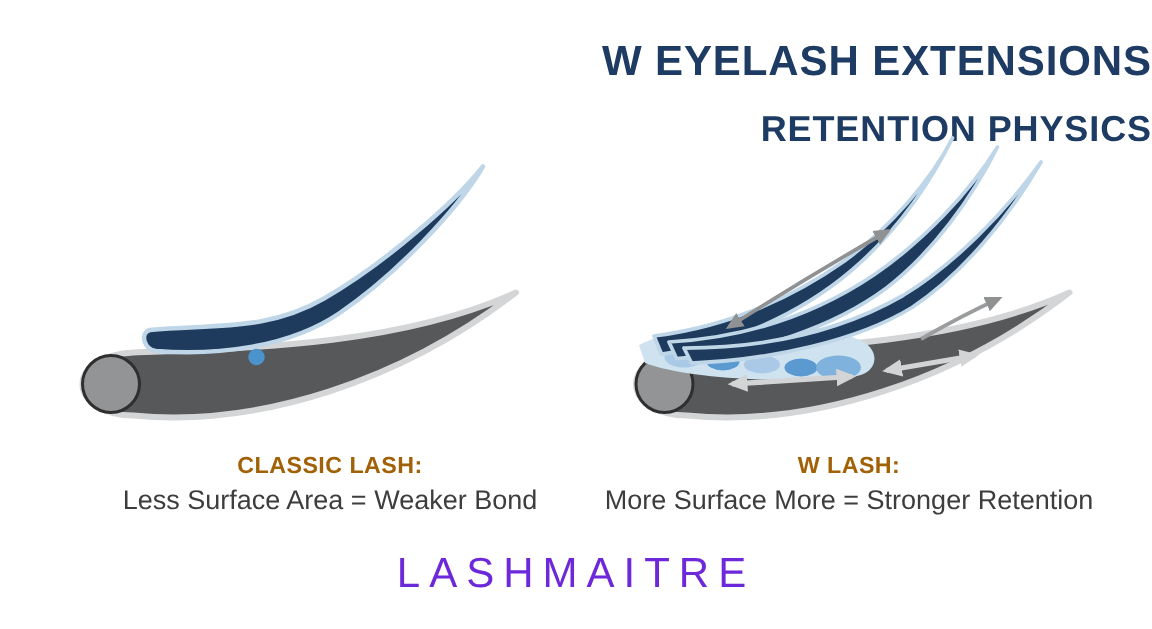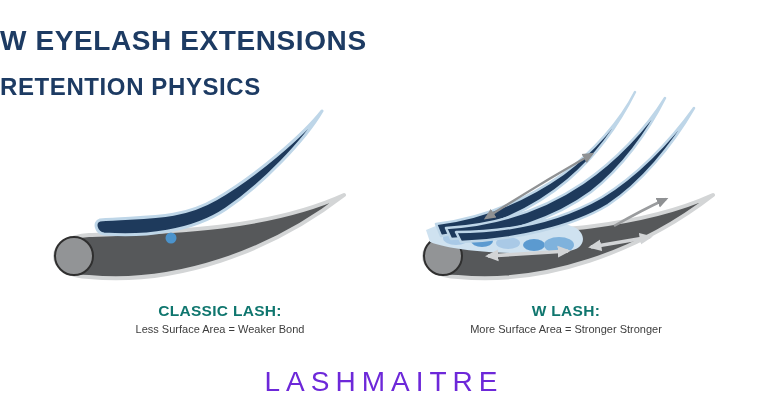--- a/index.html
+++ b/index.html
@@ -12,21 +12,21 @@
     height: 419px;
     background: #ffffff;
     overflow: hidden;
   }
 
   .title-block {
     position: absolute;
     top: 26px;
     left: 0;
     width: 100%;
-    text-align: left;
+    text-align: right;
     color: #1d3b63;
   }
   .title-line1 {
     font-size: 28px;
     font-weight: 800;
     letter-spacing: 0.6px;
     line-height: 1.1;
   }
   .title-line2 {
     font-size: 24px;
@@ -44,25 +44,25 @@
     position: absolute;
     top: 301px;
     text-align: center;
     line-height: 1.28;
   }
   .caption-classic { left: 20px; width: 400px; }
   .caption-w { left: 384px; width: 364px; }
   .caption-heading {
     font-size: 15.5px;
     font-weight: bold;
-    color: #0f766e;
+    color: #a16207;
     letter-spacing: 0.3px;
   }
   .caption-desc {
-    font-size: 11px;
+    font-size: 18px;
     font-weight: 400;
     color: #3d3d3d;
     margin-top: 1px;
   }
 
   .brand {
     position: absolute;
     top: 366px;
     left: 0;
     width: 100%;
@@ -155,18 +155,18 @@
     <path d="M 206 146 Q 234 130 258 119" fill="none" stroke="#9a9c9e" stroke-width="2.5" marker-end="url(#mGray)"></path>
   </svg>
 
   <div class="caption caption-classic">
     <div class="caption-heading">CLASSIC LASH:</div>
     <div class="caption-desc">Less Surface Area = Weaker Bond</div>
   </div>
 
   <div class="caption caption-w">
     <div class="caption-heading">W LASH:</div>
-    <div class="caption-desc">More Surface Area = Stronger Stronger</div>
+    <div class="caption-desc">More Surface More = Stronger Retention</div>
   </div>
 
   <div class="brand">LASHMAITRE</div>
 
 </div>
 
 </body></html>

